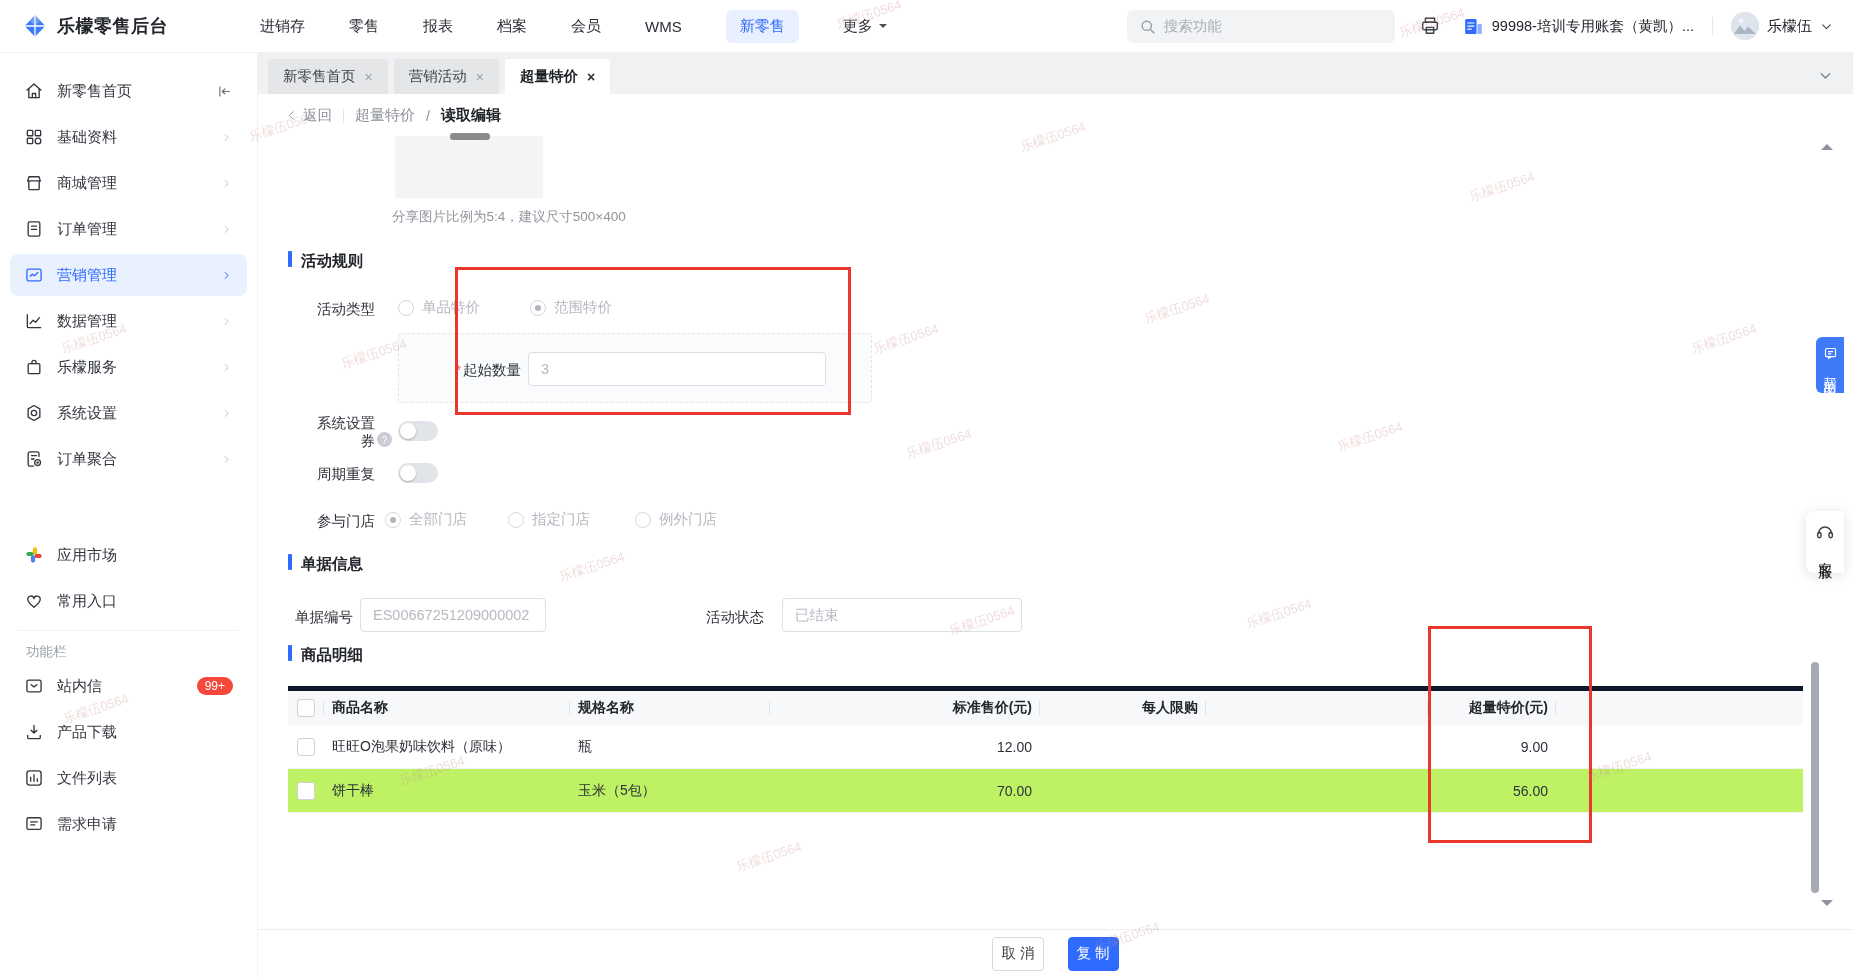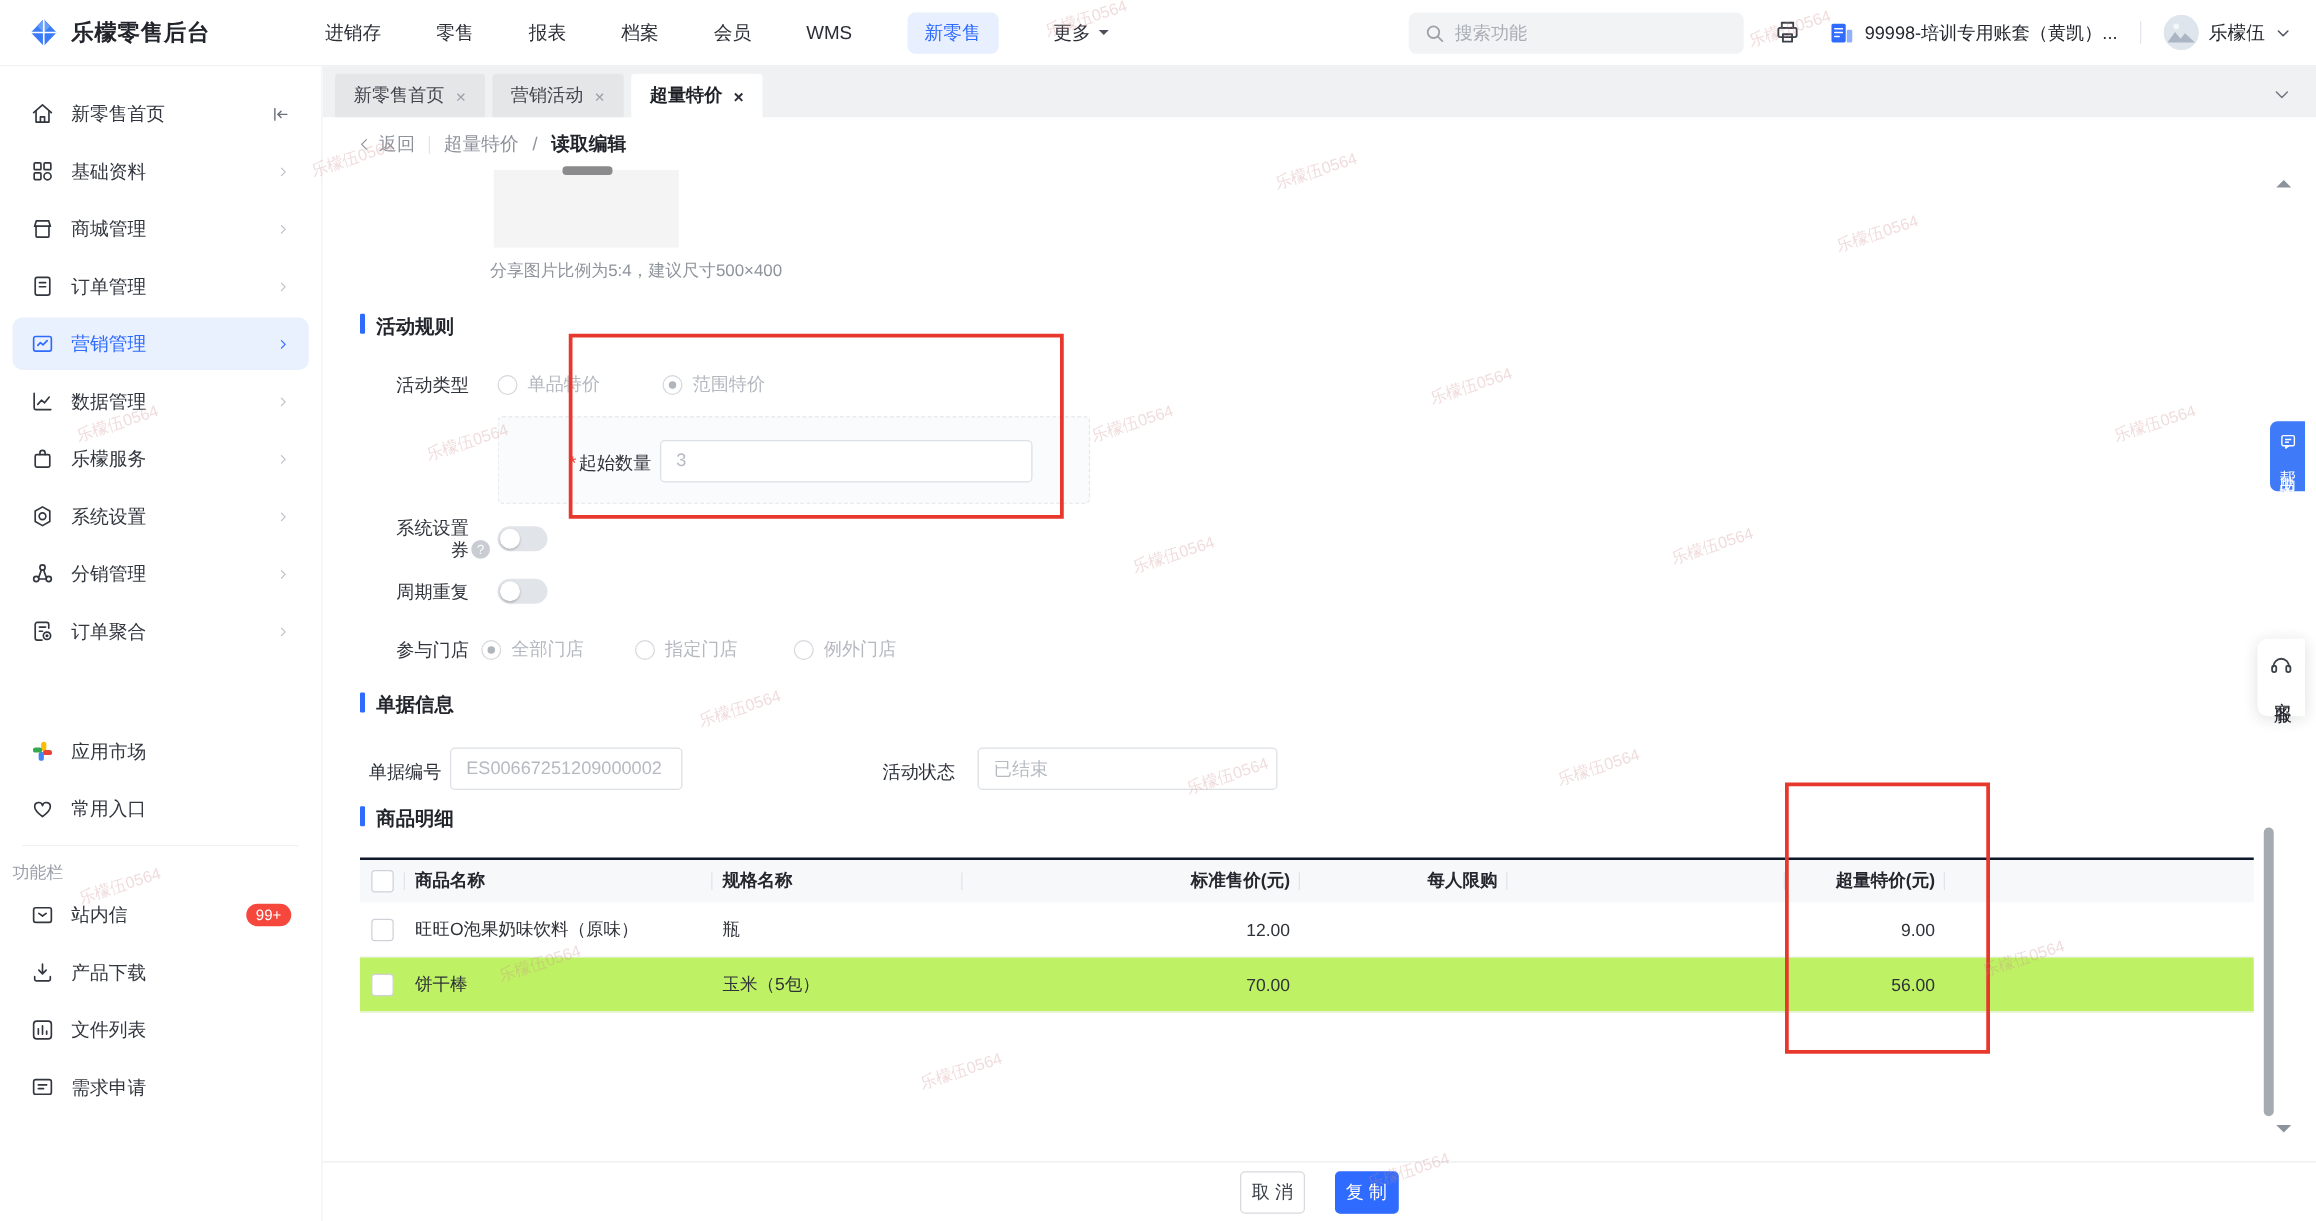--- a/index.html
+++ b/index.html
@@ -29,21 +29,21 @@
 
   
   .sidebar{position:absolute;top:52px;left:0;bottom:0;width:258px;background:#fff;border-right:1px solid #f1f2f4;padding-top:14px;box-sizing:border-box;z-index:9}
   .nav-item{display:flex;align-items:center;height:42px;margin:4px 10px;padding:0 14px;border-radius:8px;font-size:15px;color:#32363e;gap:13px;cursor:pointer}
   .nav-item.active{background:#e9f0fe;color:#2f6bff}
   .ic{width:20px;height:20px;stroke:currentColor;fill:none;stroke-width:1.6;stroke-linecap:round;stroke-linejoin:round;flex:none}
   .chev{width:13px;height:13px;margin-left:auto;stroke:#bcc0c8;fill:none;stroke-width:1.8;stroke-linecap:round;stroke-linejoin:round;flex:none}
   .collapse-ic{width:17px;height:17px;margin-left:auto;stroke:#6b717c;fill:none;stroke-width:1.6;stroke-linecap:round;stroke-linejoin:round}
   .nav-gap{height:46px}
   .nav-divider{height:1px;background:#f0f1f3;margin:8px 18px 2px}
-  .nav-label{font-size:13.5px;color:#9aa0a9;margin:12px 0 2px 10px}
+  .nav-label{font-size:13.5px;color:#9aa0a9;margin:12px 0 2px 26px}
   .badge{margin-left:auto;background:#f5473c;color:#fff;font-size:12px;line-height:18px;padding:0 8px;border-radius:9px}
 
   
   .main{position:absolute;left:258px;top:52px;right:0;bottom:0}
   .tabstrip{height:42px;background:#eff1f2;display:flex;align-items:flex-end;padding-left:10px;position:relative}
   .tab{height:35px;display:flex;align-items:center;gap:9px;padding:0 15px;margin-right:6px;background:#e4e6e8;border-radius:3px 3px 0 0;font-size:14.5px;color:#40444c;cursor:pointer}
   .tab .x{color:#9aa0a8;font-size:14px;line-height:1}
   .tab.active{background:#fff;color:#1e2127;font-weight:bold}
   .tab.active .x{color:#2b2e35}
   .tab-overflow{position:absolute;right:20px;bottom:11px;width:15px;height:15px;stroke:#6f747e;fill:none;stroke-width:1.8;stroke-linecap:round;stroke-linejoin:round;cursor:pointer}
@@ -78,21 +78,21 @@
   .req{color:#f04134;margin-right:2px}
   .input{position:absolute;height:34px;border:1px solid #dcdfe4;border-radius:4px;background:#fff;box-sizing:border-box;display:flex;align-items:center;padding:0 12px}
   .ival{color:#b6bac1;font-size:14.5px;white-space:nowrap}
   .help-q{position:absolute;left:119px;top:338px;width:15px;height:15px;border-radius:50%;background:#c9cdd3;color:#fff;font-size:10.5px;display:flex;align-items:center;justify-content:center;font-style:normal;cursor:pointer}
   .toggle{position:absolute;width:40px;height:20px;border-radius:10px;background:#e1e4e8;cursor:pointer}
   .toggle::after{content:"";position:absolute;left:2px;top:2px;width:16px;height:16px;border-radius:50%;background:#fff;box-shadow:0 1px 2px rgba(0,0,0,.25)}
   .doc-label{position:absolute;font-size:14.5px;color:#2e323a}
 
   
   .table{position:absolute;left:30px;top:592px;width:1515px;font-size:14px}
-  .thead{display:flex;height:34px;background:#f7f8fa;align-items:center;font-weight:bold;color:#24272e;border-top:2px solid #0f172a}
+  .thead{display:flex;height:34px;background:#f7f8fa;align-items:center;font-weight:bold;color:#24272e;border-top:5px solid #0f172a}
   .trow{display:flex;height:43px;align-items:center;color:#2e3138;border-bottom:1px solid #f2f3f5;background:#fff}
   .trow.striped{background:#bef264}
   .tc{display:flex;align-items:center;padding:0 8px;box-sizing:border-box;height:100%;position:relative;white-space:nowrap}
   .thead .tc.dv::after{content:"";position:absolute;right:0;top:10px;bottom:10px;width:1px;background:#e1e4e8}
   .c-cb{width:36px;justify-content:center}
   .c-name{width:246px}
   .c-spec{width:200px}
   .c-price{width:270px}
   .c-limit{width:166px}
   .c-gap{width:222px}
@@ -282,32 +282,20 @@
       <svg class="chev" viewBox="0 0 24 24">
           <path d="M9.5 6.5 15 12l-5.5 5.5"></path>
         </svg>
     </div>
     <div class="nav-item">
       <svg class="ic" viewBox="0 0 24 24">
           <path d="M12 3l7 4v10l-7 4-7-4V7z"></path>
           <circle cx="12" cy="12" r="3.2"></circle>
         </svg>
       <span>系统设置</span>
-      <svg class="chev" viewBox="0 0 24 24">
-          <path d="M9.5 6.5 15 12l-5.5 5.5"></path>
-        </svg>
-    </div>
-    <div class="nav-item">
-      <svg class="ic" viewBox="0 0 24 24">
-          <circle cx="12" cy="6" r="2.5"></circle>
-          <circle cx="6" cy="17" r="2.5"></circle>
-          <circle cx="18" cy="17" r="2.5"></circle>
-          <path d="M8.4 15.2Q10 11.5 10.8 8.4M13.2 8.4Q14 11.5 15.6 15.2M8.6 17h6.8"></path>
-        </svg>
-      <span>分销管理</span>
       <svg class="chev" viewBox="0 0 24 24">
           <path d="M9.5 6.5 15 12l-5.5 5.5"></path>
         </svg>
     </div>
     <div class="nav-item">
       <svg class="ic" viewBox="0 0 24 24">
           <path d="M18 9V5.5A2 2 0 0 0 16 3.5H7A2 2 0 0 0 5 5.5v13a2 2 0 0 0 2 2h4.5"></path>
           <path d="M9 8h6M9 12h3"></path>
           <circle cx="16.3" cy="16.3" r="3.5"></circle>
           <circle cx="16.3" cy="16.3" r="0.7"></circle>

